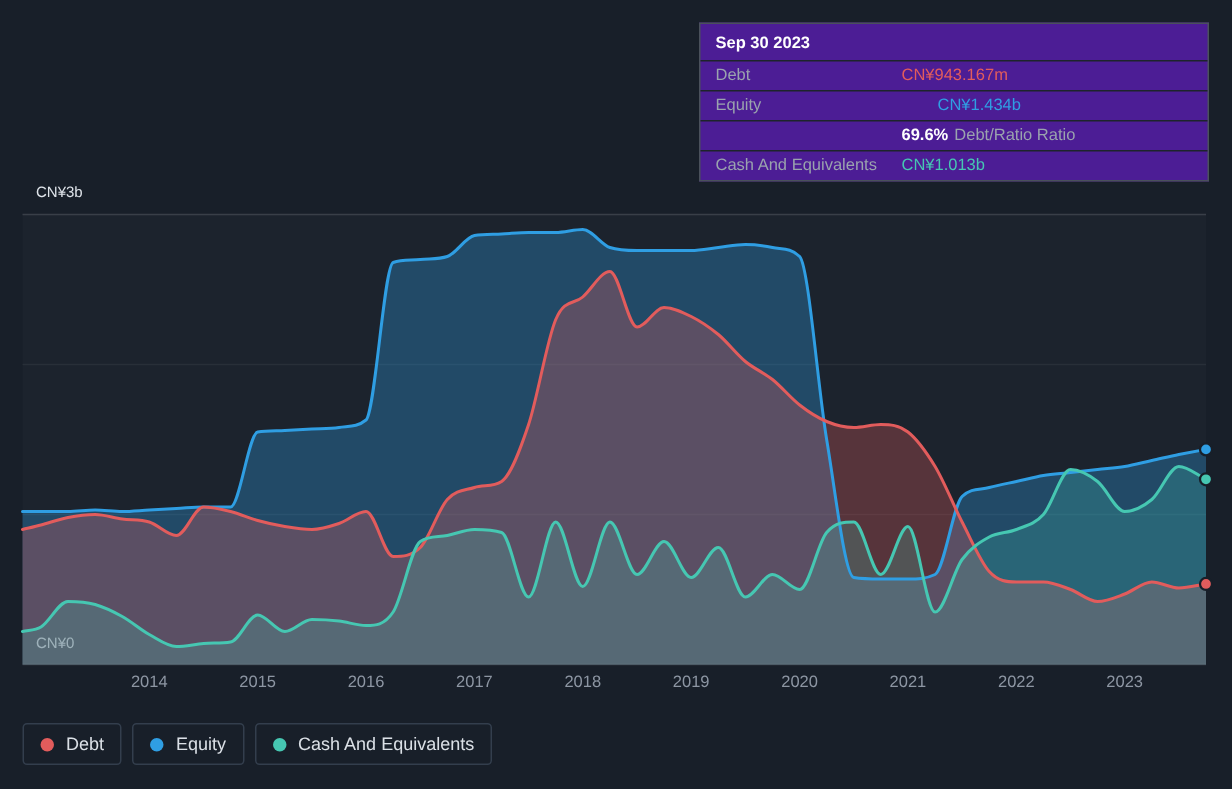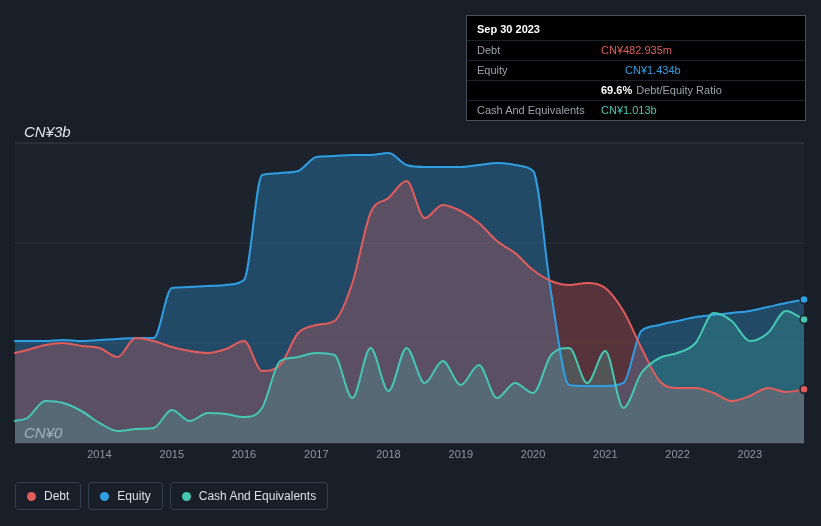--- a/index.html
+++ b/index.html
@@ -3,27 +3,27 @@
 <meta charset="utf-8">
 <style>
   html,body { margin:0; padding:0; background:#181f29; }
   .screen {
     position:relative; width:821px; height:526px; background:#181f29;
     font-family:"Liberation Sans", sans-serif; overflow:hidden;
   }
   svg#chart { position:absolute; left:0; top:0; display:block; }
   svg text { font-family:"Liberation Sans", sans-serif; }
 
-  .y-label { position:absolute; font-size:15px; color:#dfe4ea;font-style:italic; }
+  .y-label { position:absolute; font-size:10px; color:#dfe4ea; }
   .y-label.top { left:24px; top:123px; }
   .y-label.bottom { left:24px; top:424px; }
 
   .tooltip {
     position:absolute; left:466px; top:15px; width:340px;
-    background:#000000; border:1px solid #4a515b; box-sizing:border-box;
+    background:#4c1d95; border:1px solid #4a515b; box-sizing:border-box;
   }
   .tt-title { font-size:11px; font-weight:bold; color:#ffffff; padding:7px 10px 5px; }
   .tt-row { display:flex; align-items:baseline; padding:3px 10px 4px; border-top:1px solid #1e242b; font-size:11px; }
   .tt-label { width:124px; flex:none; color:#9aa3ae; }
   .tt-value { font-weight:normal; }
   .tt-strong { color:#ffffff; font-weight:bold; }
   .tt-muted { color:#9aa3ae; margin-left:4px; }
 
   .legend { position:absolute; left:15px; top:482px; display:flex; gap:7px; }
   .legend-item {
@@ -66,30 +66,30 @@
       <text x="605.3" y="458" text-anchor="middle" font-size="11" fill="#8d96a3">2021</text>
       <text x="677.6" y="458" text-anchor="middle" font-size="11" fill="#8d96a3">2022</text>
       <text x="749.8" y="458" text-anchor="middle" font-size="11" fill="#8d96a3">2023</text>
     </svg>
 
   <div class="tooltip">
     <div class="tt-title">Sep 30 2023</div>
     <div id="tt-rows">
         <div class="tt-row">
           <span class="tt-label">Debt</span>
-          <span class="tt-value" style="color: rgb(226, 92, 92);">CN¥482.935m</span>
+          <span class="tt-value" style="color: rgb(226, 92, 92);">CN¥943.167m</span>
         </div>
         <div class="tt-row">
           <span class="tt-label">Equity</span>
           <span class="tt-value" style="color: rgb(47, 158, 227); margin-left: 24px;">CN¥1.434b</span>
         </div>
         <div class="tt-row">
           <span class="tt-label"></span>
           <span class="tt-strong">69.6%</span>
-          <span class="tt-muted">Debt/Equity Ratio</span>
+          <span class="tt-muted">Debt/Ratio Ratio</span>
         </div>
         <div class="tt-row">
           <span class="tt-label">Cash And Equivalents</span>
           <span class="tt-value" style="color: rgb(70, 199, 178);">CN¥1.013b</span>
         </div>
       </div>
   </div>
 
   <div class="legend" id="legend">
       <div class="legend-item">

